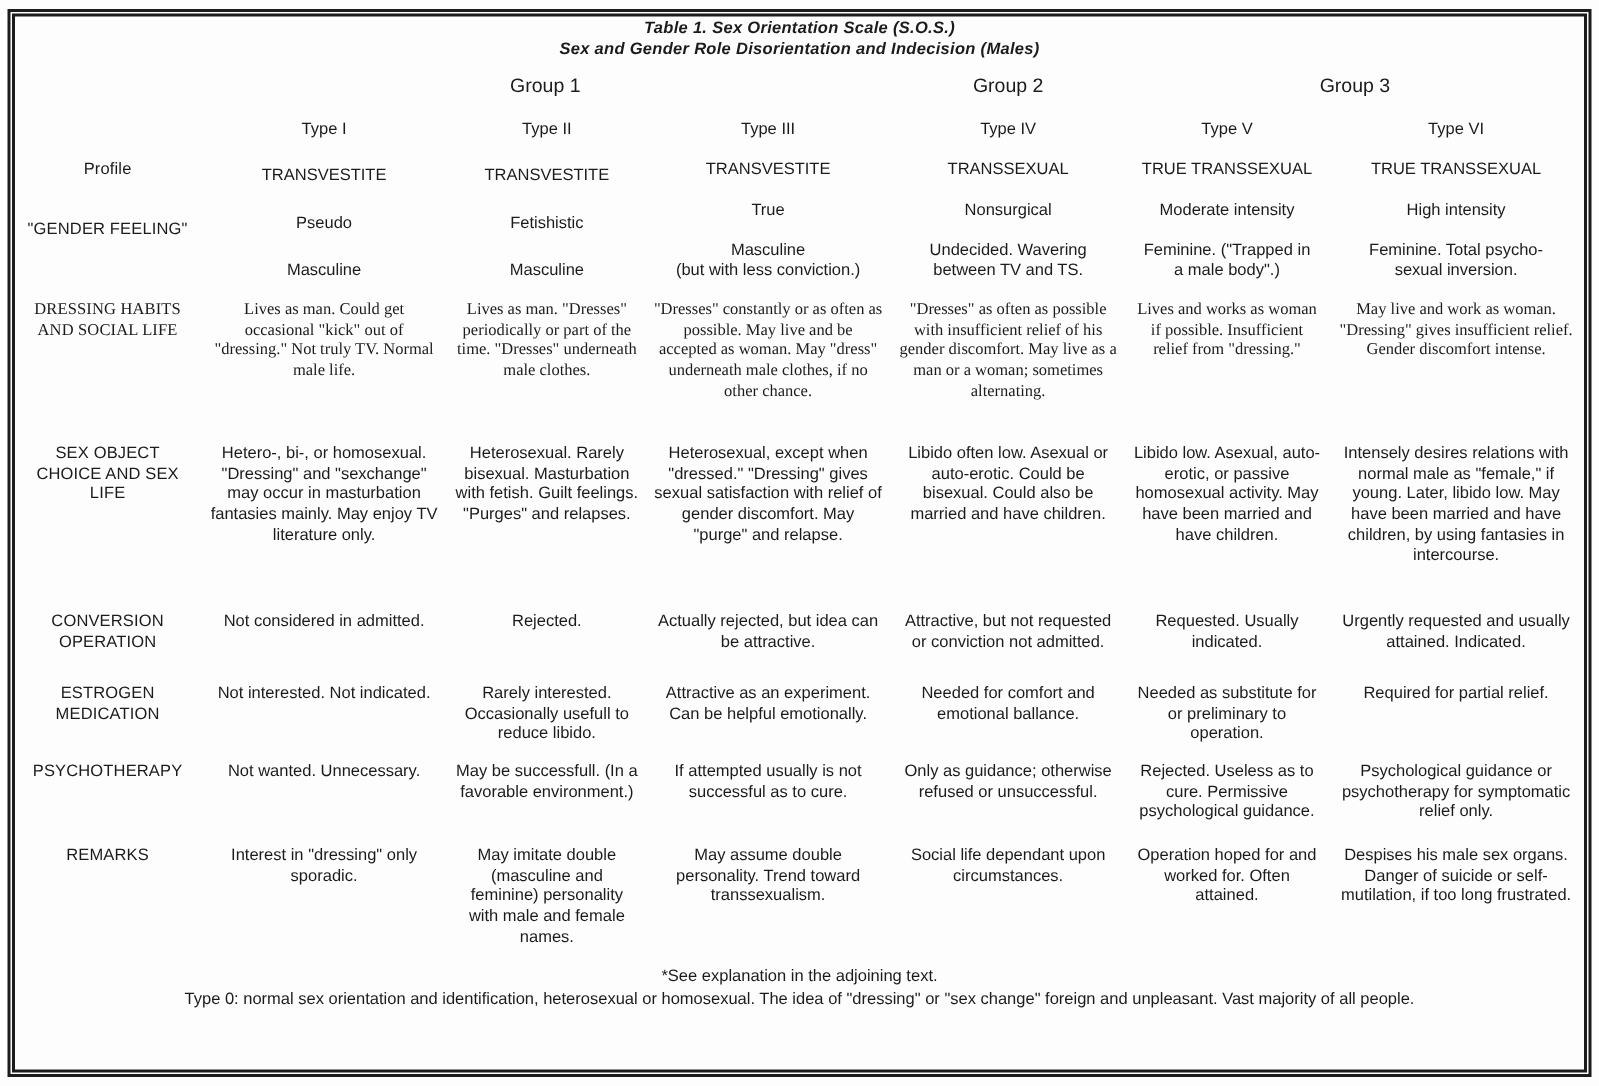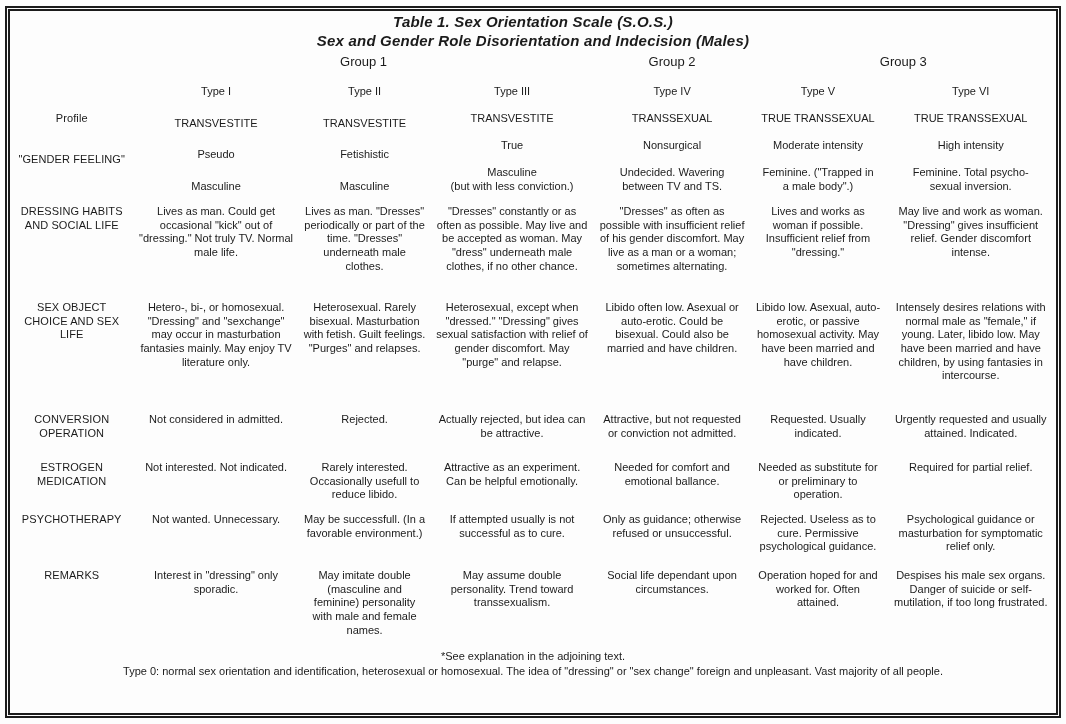--- a/index.html
+++ b/index.html
@@ -36,30 +36,30 @@
   td.bl3 { border-left: 3px solid #1c1c1c; }
   td.bld { border-left: 5px double #1c1c1c; }
   
   .r-group td, .r-profile td, .r-dress td, .r-sexobj td,
   .r-psych td, .r-remarks td, .r-foot td { border-top: 2px solid #1c1c1c; }
   .r-kinsey td, .r-conv td, .r-estro td { border-top: 5px double #1c1c1c; }
   
   .r-title td   { height: 32px; }
   .r-group td   { height: 24px; vertical-align: middle; }
   .r-profile td { height: 116px; }
-  .r-dress td   { height: 92px; }
+  .r-dress td   { height: 92px; font-family: Liberation Serif, serif; }
   .r-sexobj td  { height: 108px; }
   .r-kinsey td  { height: 16px; vertical-align: middle; }
   .r-conv td    { height: 44px; }
   .r-estro td   { height: 48px; }
   .r-psych td   { height: 52px; }
   .r-remarks td { height: 76px; }
   .r-foot td    { height: 36px; }
 
-  .title-line { font-weight: bold; font-style: italic; font-size: 15px; letter-spacing: .2px; }
+  .title-line { font-weight: bold; font-style: italic; font-size: 11px; letter-spacing: .2px; }
   .ghead { font-size: 13px; }
   td.lbl { padding-top: 5px; font-size: 11px; letter-spacing: .1px; }
   .prof {
     display: flex; flex-direction: column;
     justify-content: space-between;
     height: 108px;
     padding: 3px 0 8px 0;
   }
   .prof div { white-space: pre-line; }
   td.foot { text-align: left; padding: 3px 7px; font-size: 11px; line-height: 1.35; }
@@ -199,21 +199,21 @@
     <td class="bl3">Required for partial relief.</td>
   </tr>
 
   <tr class="r-psych">
     <td class="lbl">PSYCHOTHERAPY</td>
     <td class="bl1">Not wanted. Unnecessary.</td>
     <td class="bl1">May be successfull. (In a favorable environment.)</td>
     <td class="bld">If attempted usually is not successful as to cure.</td>
     <td class="bl3">Only as guidance; otherwise refused or unsuccessful.</td>
     <td class="bl3">Rejected. Useless as to cure. Permissive psychological guidance.</td>
-    <td class="bl3">Psychological guidance or masturbation for symptomatic relief only.</td>
+    <td class="bl3">Psychological guidance or psychotherapy for symptomatic relief only.</td>
   </tr>
 
   <tr class="r-remarks">
     <td class="lbl">REMARKS</td>
     <td class="bl1">Interest in "dressing" only sporadic.</td>
     <td class="bl1">May imitate double (masculine and feminine) personality with male and female names.</td>
     <td class="bld">May assume double personality. Trend toward transsexualism.</td>
     <td class="bl3">Social life dependant upon circumstances.</td>
     <td class="bl3">Operation hoped for and worked for. Often attained.</td>
     <td class="bl3">Despises his male sex organs. Danger of suicide or self-mutilation, if too long frustrated.</td>

